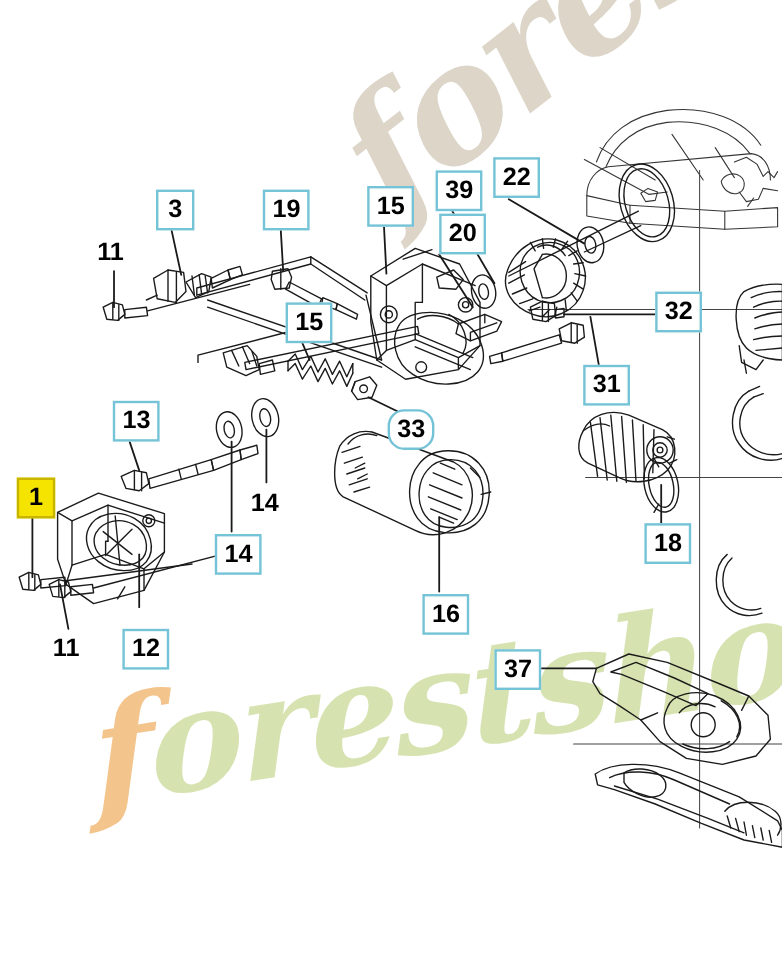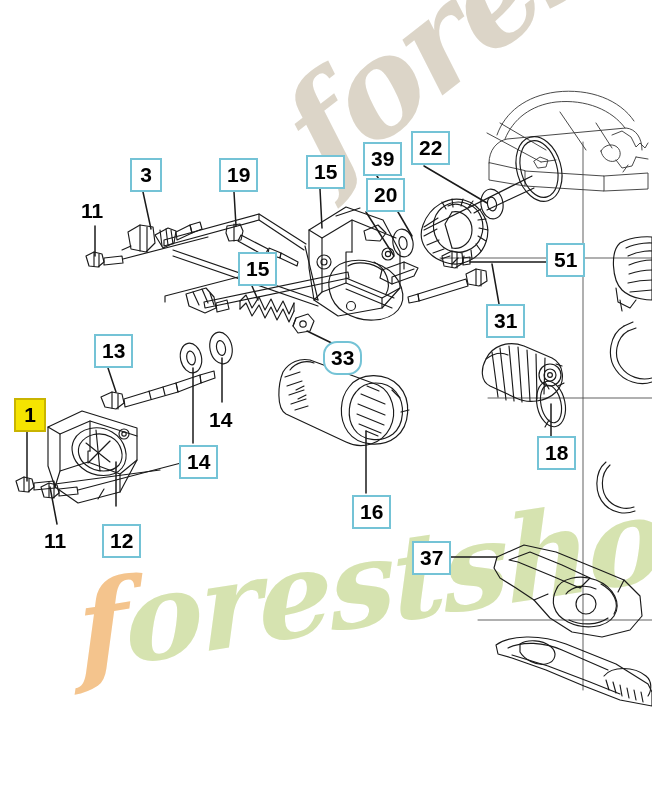--- a/index.html
+++ b/index.html
@@ -440,21 +440,21 @@
   <div id="callout-layer">
       <div class="lbl hl" style="left: 14px; top: 398px;">1</div>
       <div class="lbl boxed" style="left: 130px; top: 158px;">3</div>
       <div class="lbl plain" style="left: 79px; top: 198px;">11</div>
       <div class="lbl boxed" style="left: 219px; top: 158px;">19</div>
       <div class="lbl boxed" style="left: 306px; top: 155px;">15</div>
       <div class="lbl boxed" style="left: 363px; top: 142px;">39</div>
       <div class="lbl boxed" style="left: 411px; top: 131px; text-align: center;">22</div>
       <div class="lbl boxed" style="left: 352px; top: 178px; margin-left: 14px;">20</div>
       <div class="lbl boxed" style="left: 238px; top: 252px;">15</div>
-      <div class="lbl boxed" style="left: 546px; top: 243px;">51</div>
+      <div class="lbl boxed" style="left: 546px; top: 243px;">32</div>
       <div class="lbl boxed" style="left: 486px; top: 304px;">31</div>
       <div class="lbl boxed" style="left: 94px; top: 334px;">13</div>
       <div class="lbl boxed" style="left: 323px; top: 341px; border-radius: 14px;">33</div>
       <div class="lbl plain" style="left: 207px; top: 407px;">14</div>
       <div class="lbl boxed" style="left: 179px; top: 445px;">14</div>
       <div class="lbl boxed" style="left: 352px; top: 495px;">16</div>
       <div class="lbl boxed" style="left: 537px; top: 436px;">18</div>
       <div class="lbl boxed" style="left: 102px; top: 508px; margin-top: 16px;">12</div>
       <div class="lbl plain" style="left: 42px; top: 528px;">11</div>
       <div class="lbl boxed" style="left: 412px; top: 541px;">37</div>

